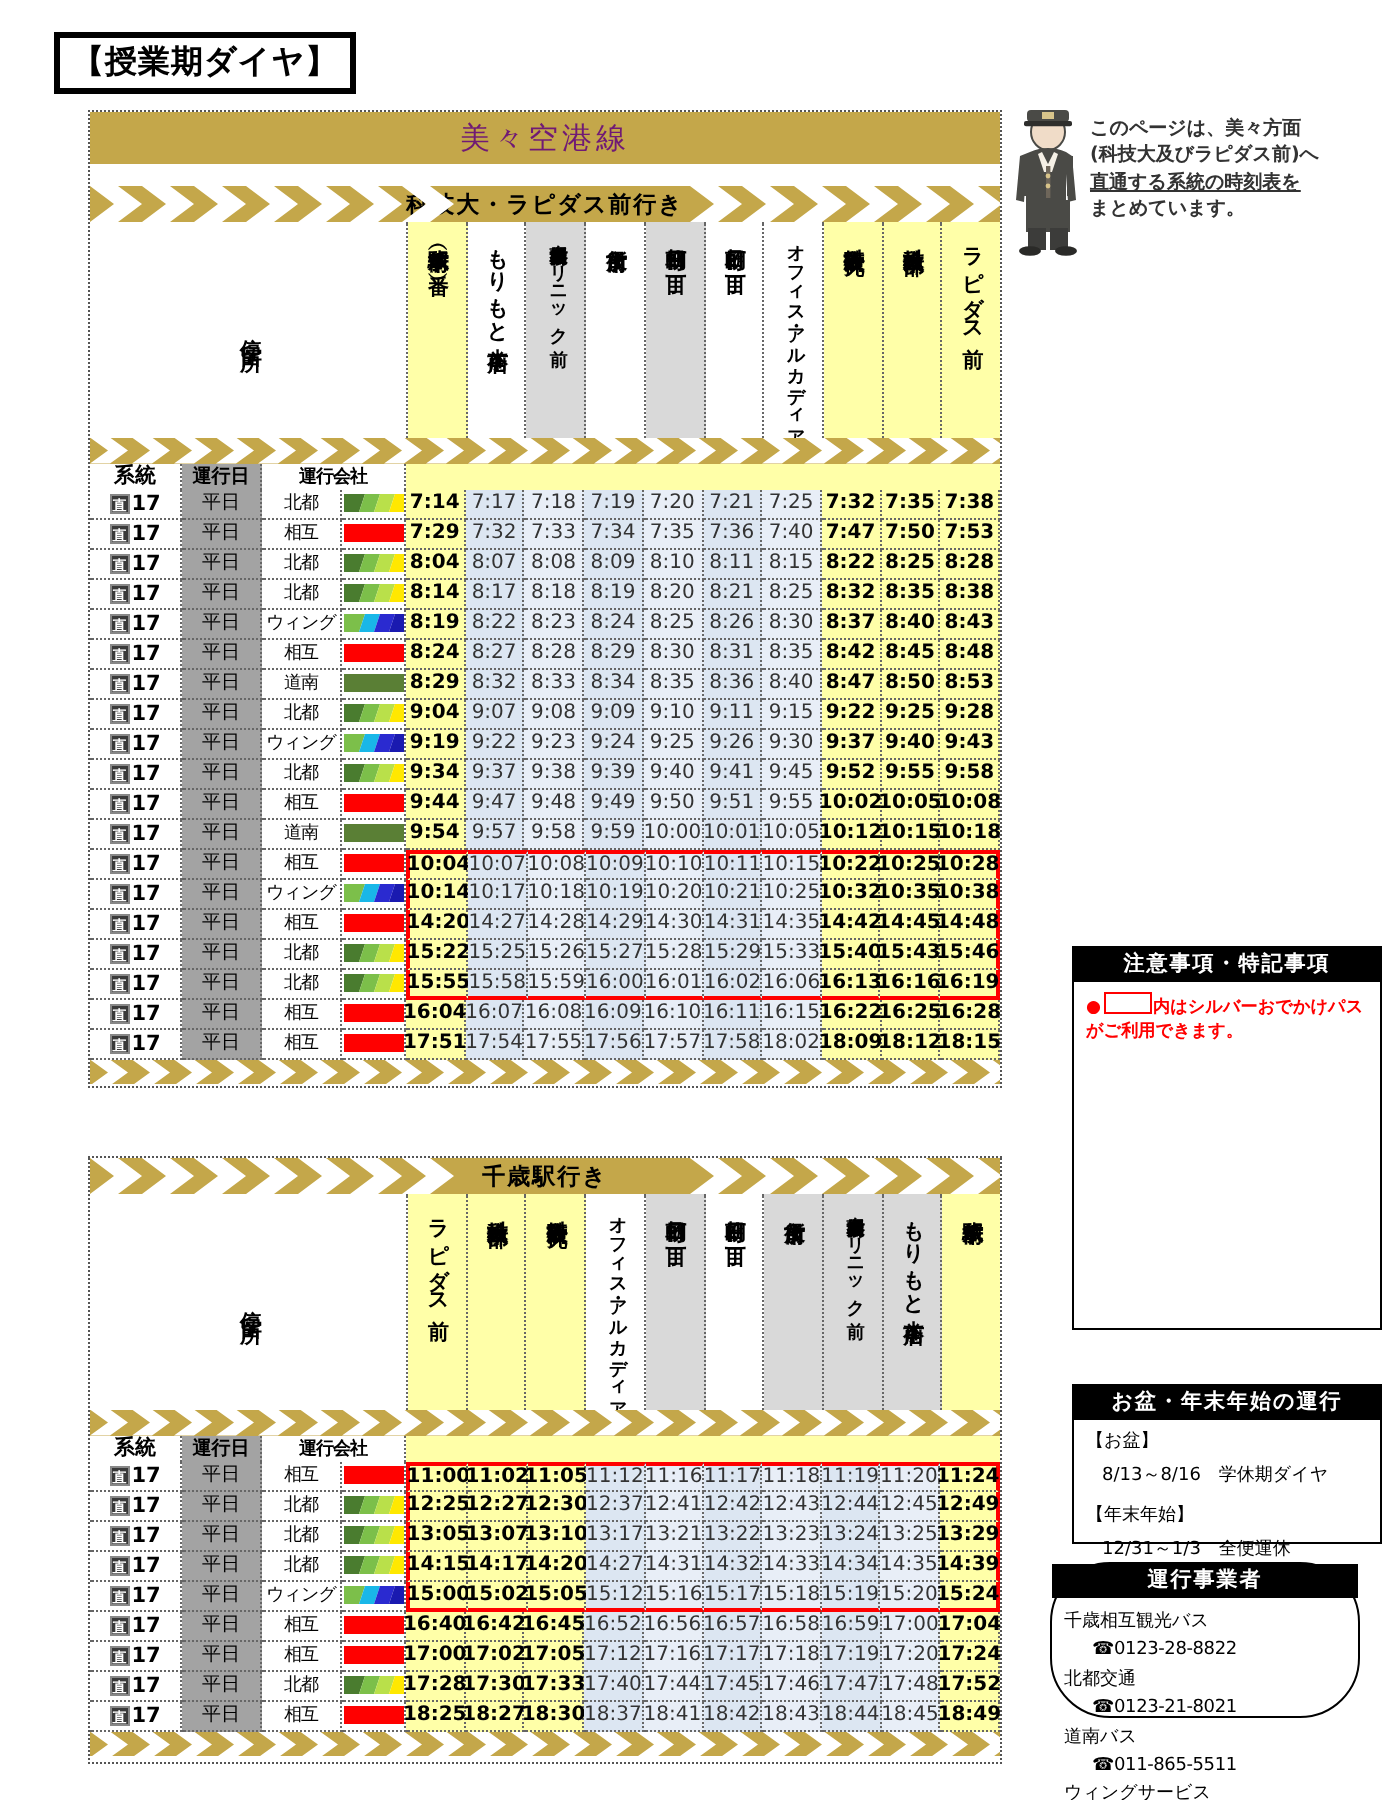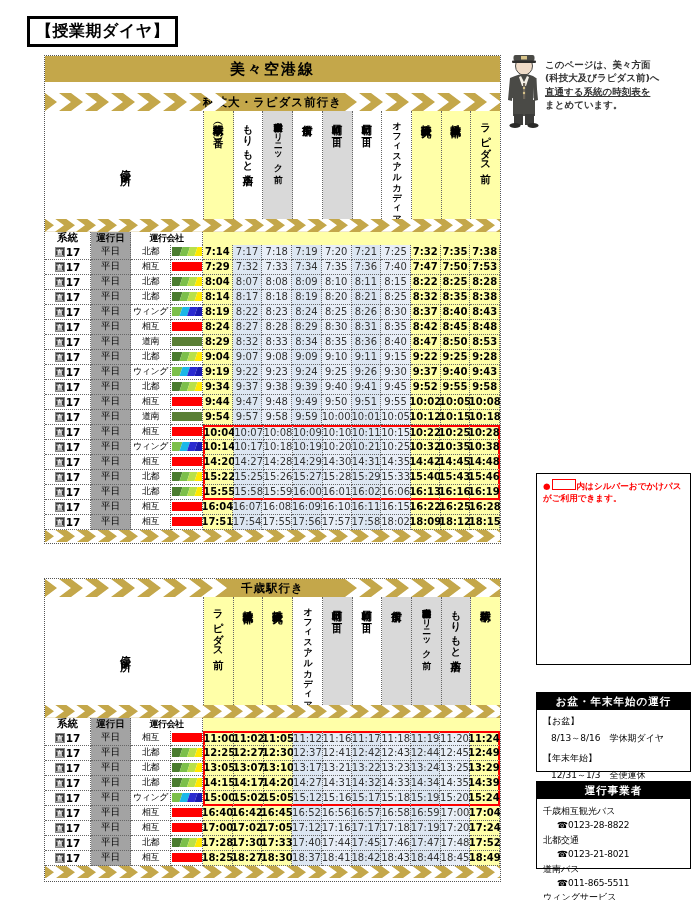--- a/index.html
+++ b/index.html
@@ -14,22 +14,22 @@
   .page-title{
     position:absolute;left:27px;top:16px;
     border:3px solid #000;background:#fff;
     padding:2px 6px 3px 6px;
     font-size:16px;font-weight:bold;letter-spacing:.5px;line-height:1.25;
   }
 
   
   .card{position:absolute;border:1px dotted #555;background:#fff;box-sizing:border-box;}
   .line-title{
-    background:#c4a74a;color:#000000;text-align:center;
-    font-size:15px;font-weight:bold;letter-spacing:2px;
+    background:#c4a74a;color:#701a75;text-align:center;
+    font-size:15px;font-weight:normal;letter-spacing:2px;
     height:26px;line-height:26px;
   }
   .gap{height:11px;background:#fff;}
 
   
   .dir-band{
     position:relative;height:18px;background:#c4a74a;color:#000;
     font-size:11.5px;font-weight:bold;text-align:center;line-height:18px;
     letter-spacing:1px;overflow:hidden;
   }
@@ -1062,40 +1062,41 @@
 <div class="note-top">
   <p>
     <span>このページは、美々方面</span><br>
     <span>(科技大及びラピダス前)へ</span><br>
     <span class="u">直通する系統の時刻表を</span><br>
     <span>まとめています。</span>
   </p>
 </div>
 
 <div class="side-box" style="left:536px;top:473px;width:155px;height:192px;">
+  <div class="bh">注意事項・特記事項</div>
   <div class="bb">
     <div class="redtxt">
       <p>
         <span>●</span><span class="swatch"></span><span>内はシルバーおでかけパスがご利用できます。</span>
       </p>
     </div>
   </div>
 </div>
 
 <div class="side-box" style="left:536px;top:692px;width:155px;height:80px;">
   <div class="bh">お盆・年末年始の運行</div>
   <div class="bb blk">
     <p>【お盆】</p>
     <p style="padding-left:8px;">8/13～8/16　学休期ダイヤ</p>
     <p style="margin-top:6px;">【年末年始】</p>
     <p style="padding-left:8px;">12/31～1/3　全便運休</p>
   </div>
 </div>
 
-<div class="side-box" style="left:536px;top:781px;width:155px;height:88px;">
+<div class="side-box" style="left:525px;top:781px;width:155px;height:78px;border-radius:30px;">
   <div class="bh">運行事業者</div>
   <div class="bb ops" id="opslist">
       <div>
         <span class="nm">千歳相互観光バス</span>
         <span class="tel">☎0123-28-8822</span>
       </div>
       <div>
         <span class="nm">北都交通</span>
         <span class="tel">☎0123-21-8021</span>
       </div>

